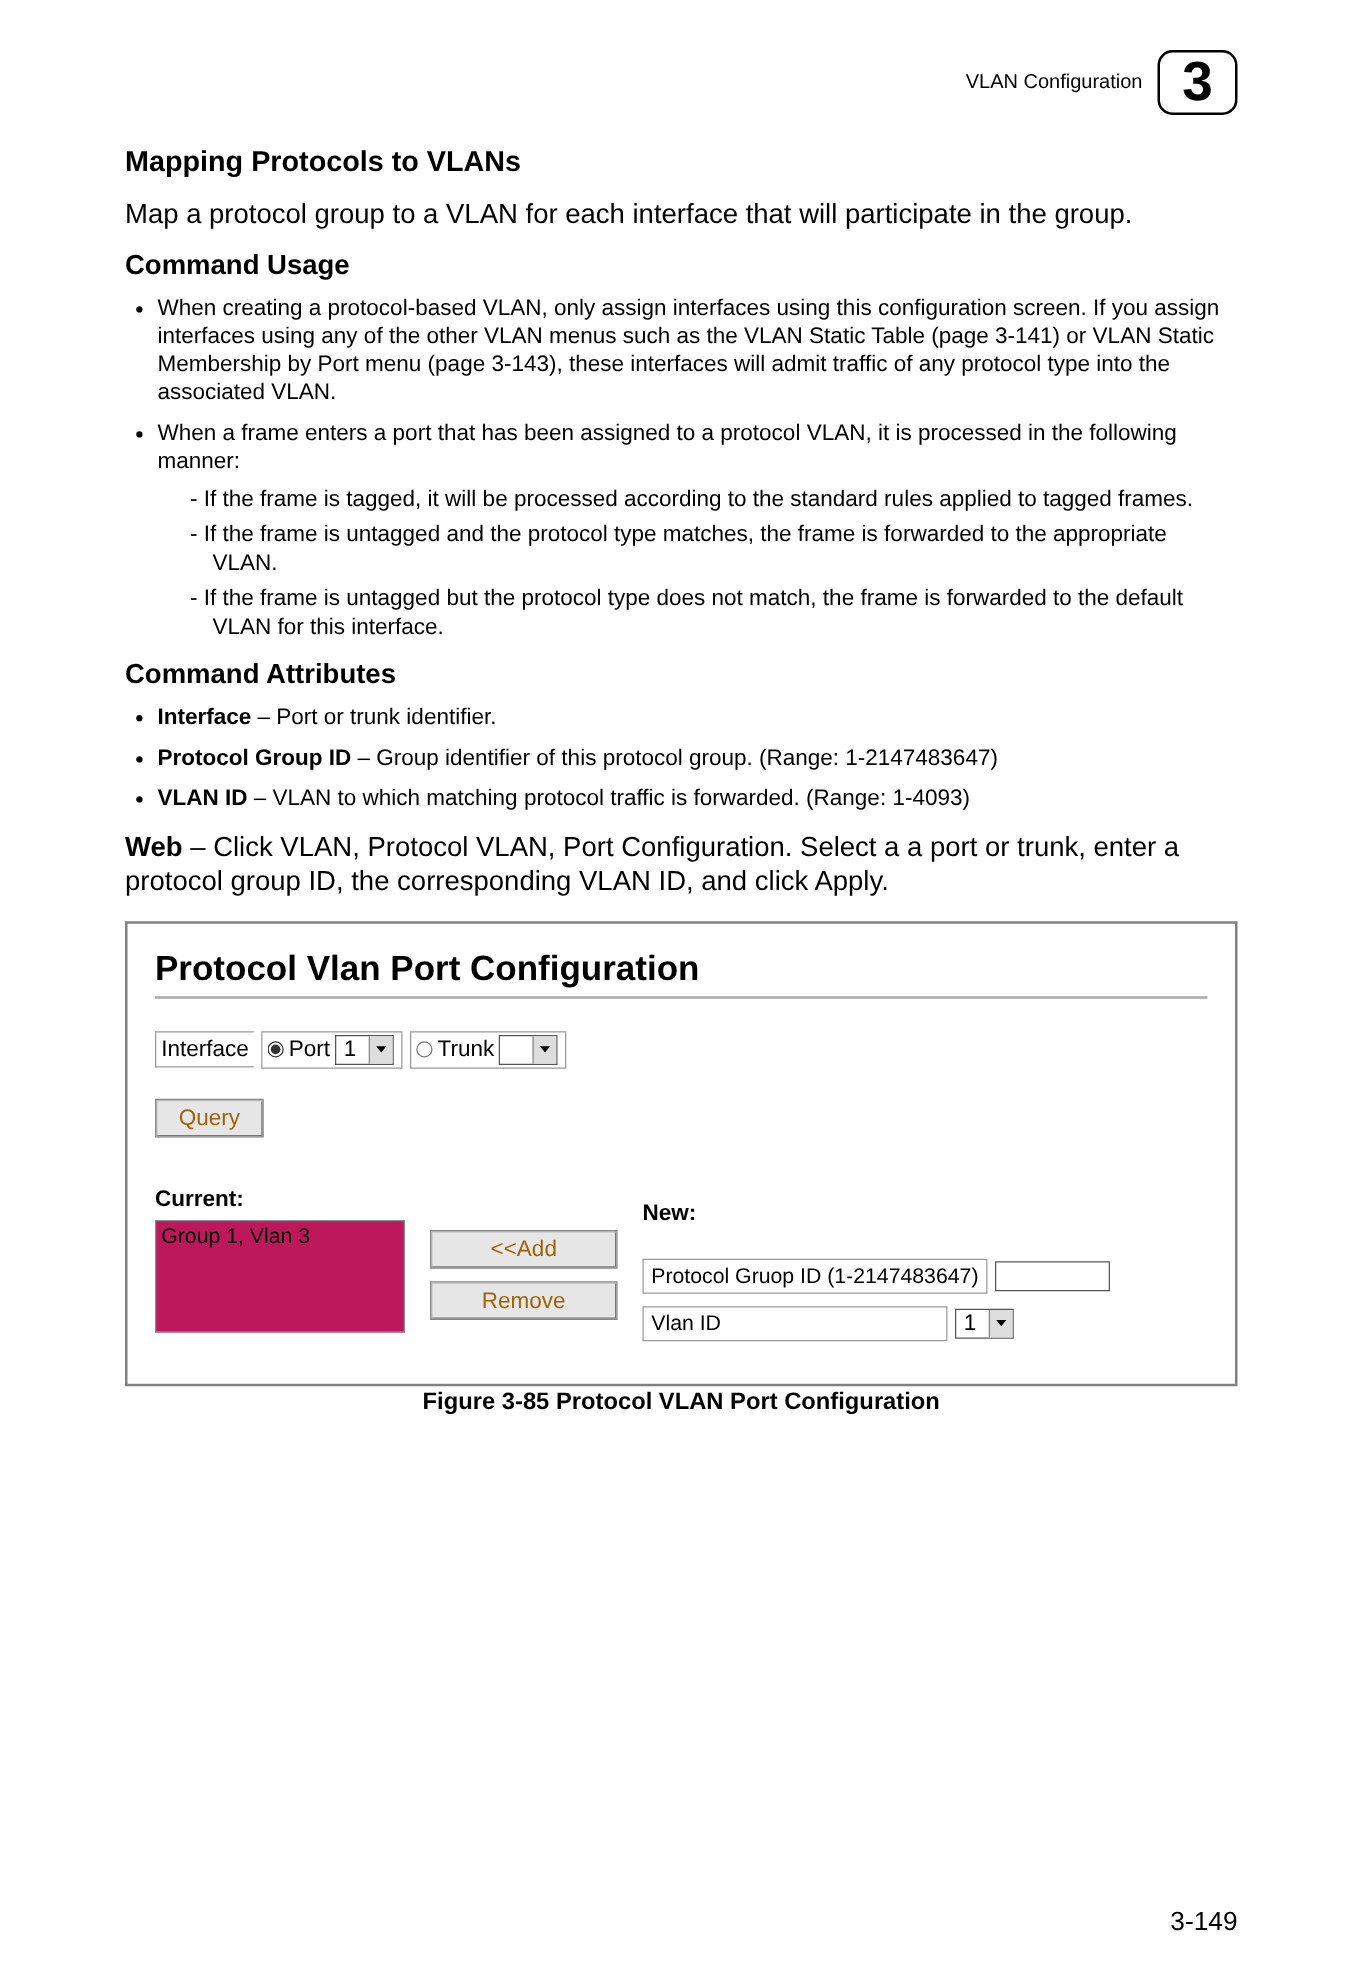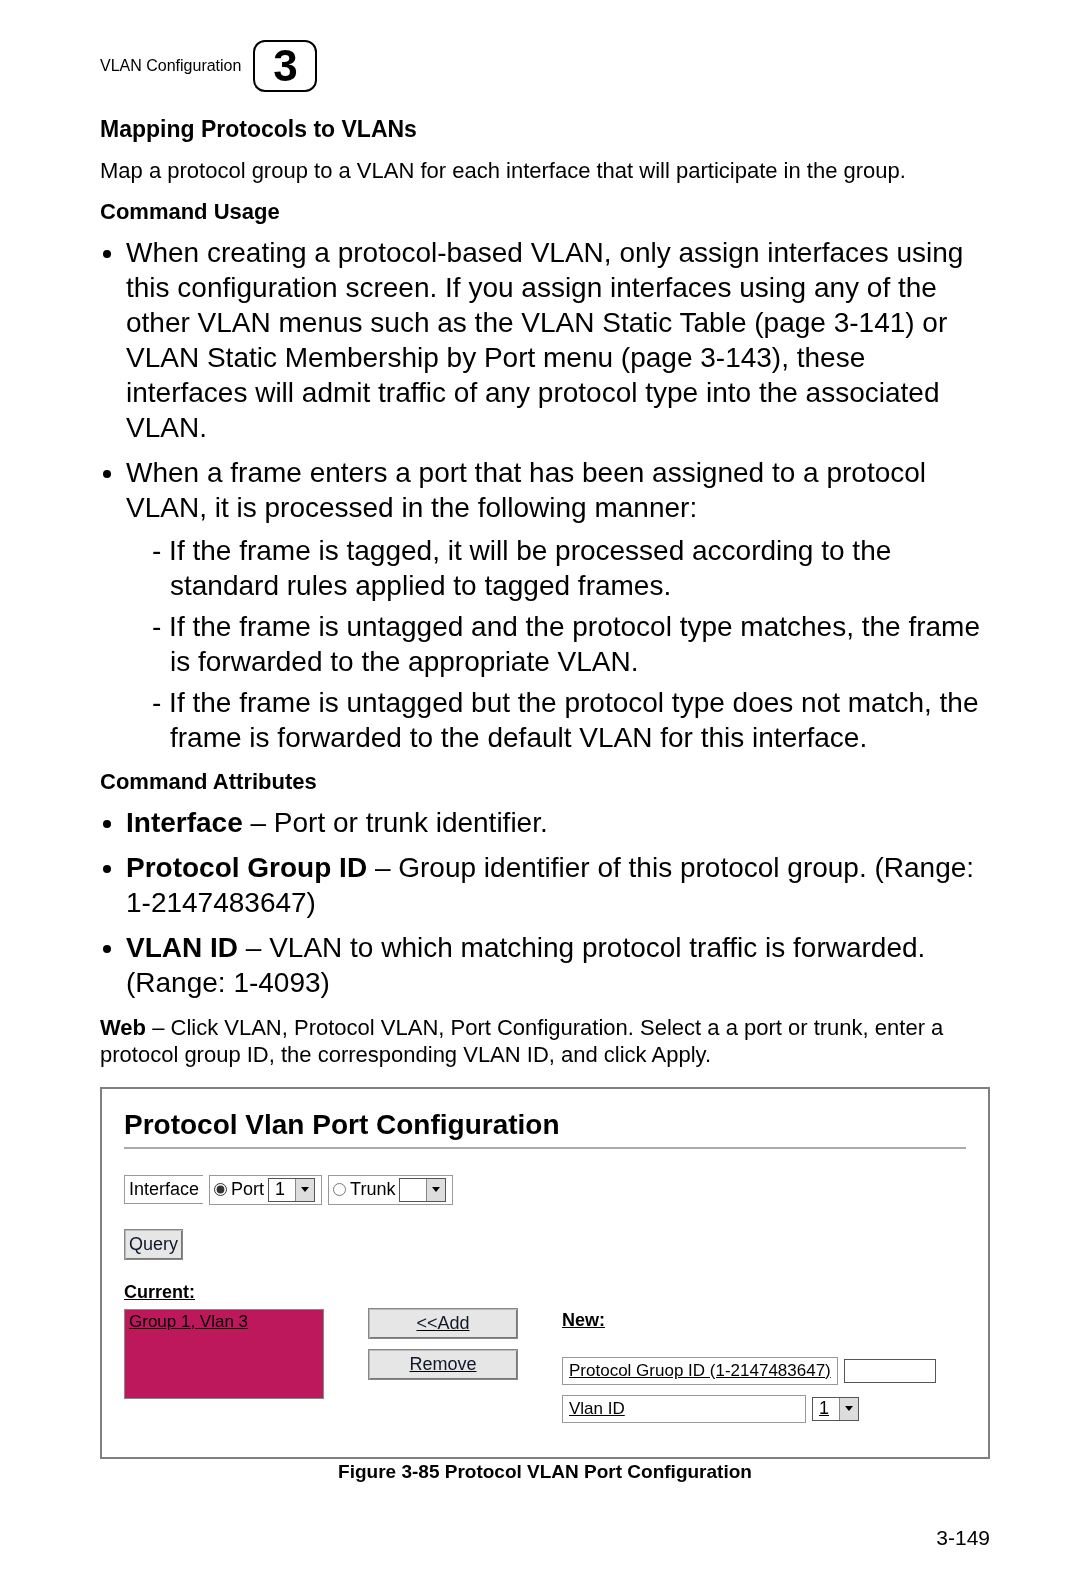--- a/index.html
+++ b/index.html
@@ -12,20 +12,21 @@
     height: 1570px;
     box-sizing: border-box;
     position: relative;
   }
   .page {
     padding: 40px 90px 0 100px;
   }
   .header-row {
     display: flex;
     align-items: center;
+    justify-content: flex-end;
     margin-bottom: 24px;
     gap: 12px;
   }
   .chapter-badge {
     display: inline-flex;
     align-items: center;
     justify-content: center;
     width: 60px;
     height: 48px;
     border: 2px solid #000;
@@ -46,21 +47,21 @@
     margin: 0 0 14px 0;
   }
   .subhead {
     font-size: 22px;
     font-weight: bold;
     margin: 6px 0 10px 0;
   }
   ul.bullets {
     margin: 0 0 14px 0;
     padding-left: 26px;
-    font-size: 28px;
+    font-size: 18px;
     line-height: 1.25;
   }
   ul.bullets > li {
     margin-bottom: 10px;
   }
   ul.dashes {
     list-style: none;
     padding-left: 26px;
     margin: 8px 0 0 0;
   }
@@ -142,29 +143,28 @@
     content: "";
     border-left: 4px solid transparent;
     border-right: 4px solid transparent;
     border-top: 5px solid #000;
   }
   .btn {
     display: inline-block;
     border: 1px solid #888;
     background: #e6e6e6;
     font-size: 18px;
-    padding: 4px 4px;
+    padding: 4px 18px;
     box-shadow: 1px 1px 0 #bbb inset, -1px -1px 0 #777 inset;
-    color: #0f172a;
+    color: #a16207;
   }
   .cols {
     display: flex;
-    gap: 44px;
-    align-items: flex-start;
-    text-decoration: underline;
+    gap: 20px;
+    align-items: center;
   }
   .col-left { width: 200px; }
   .col-mid  { width: 150px; }
   .col-right{ flex: 1; margin-top: 28px; }
   .col-head {
     font-size: 18px;
     font-weight: bold;
     margin-bottom: 6px;
   }
   .listbox {

